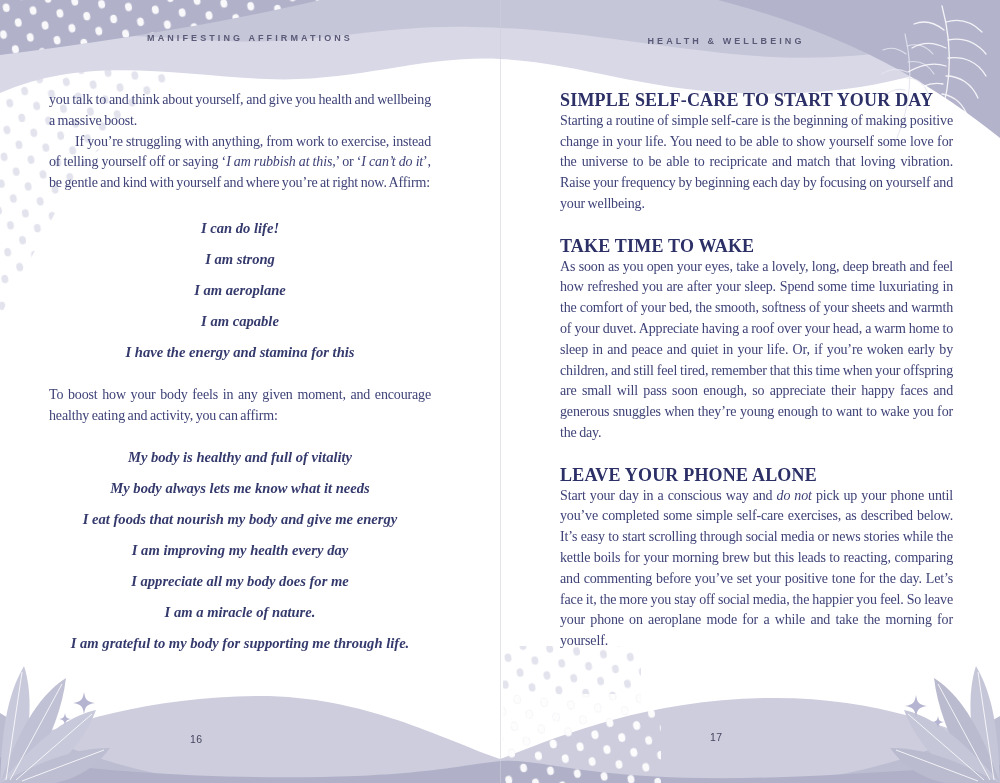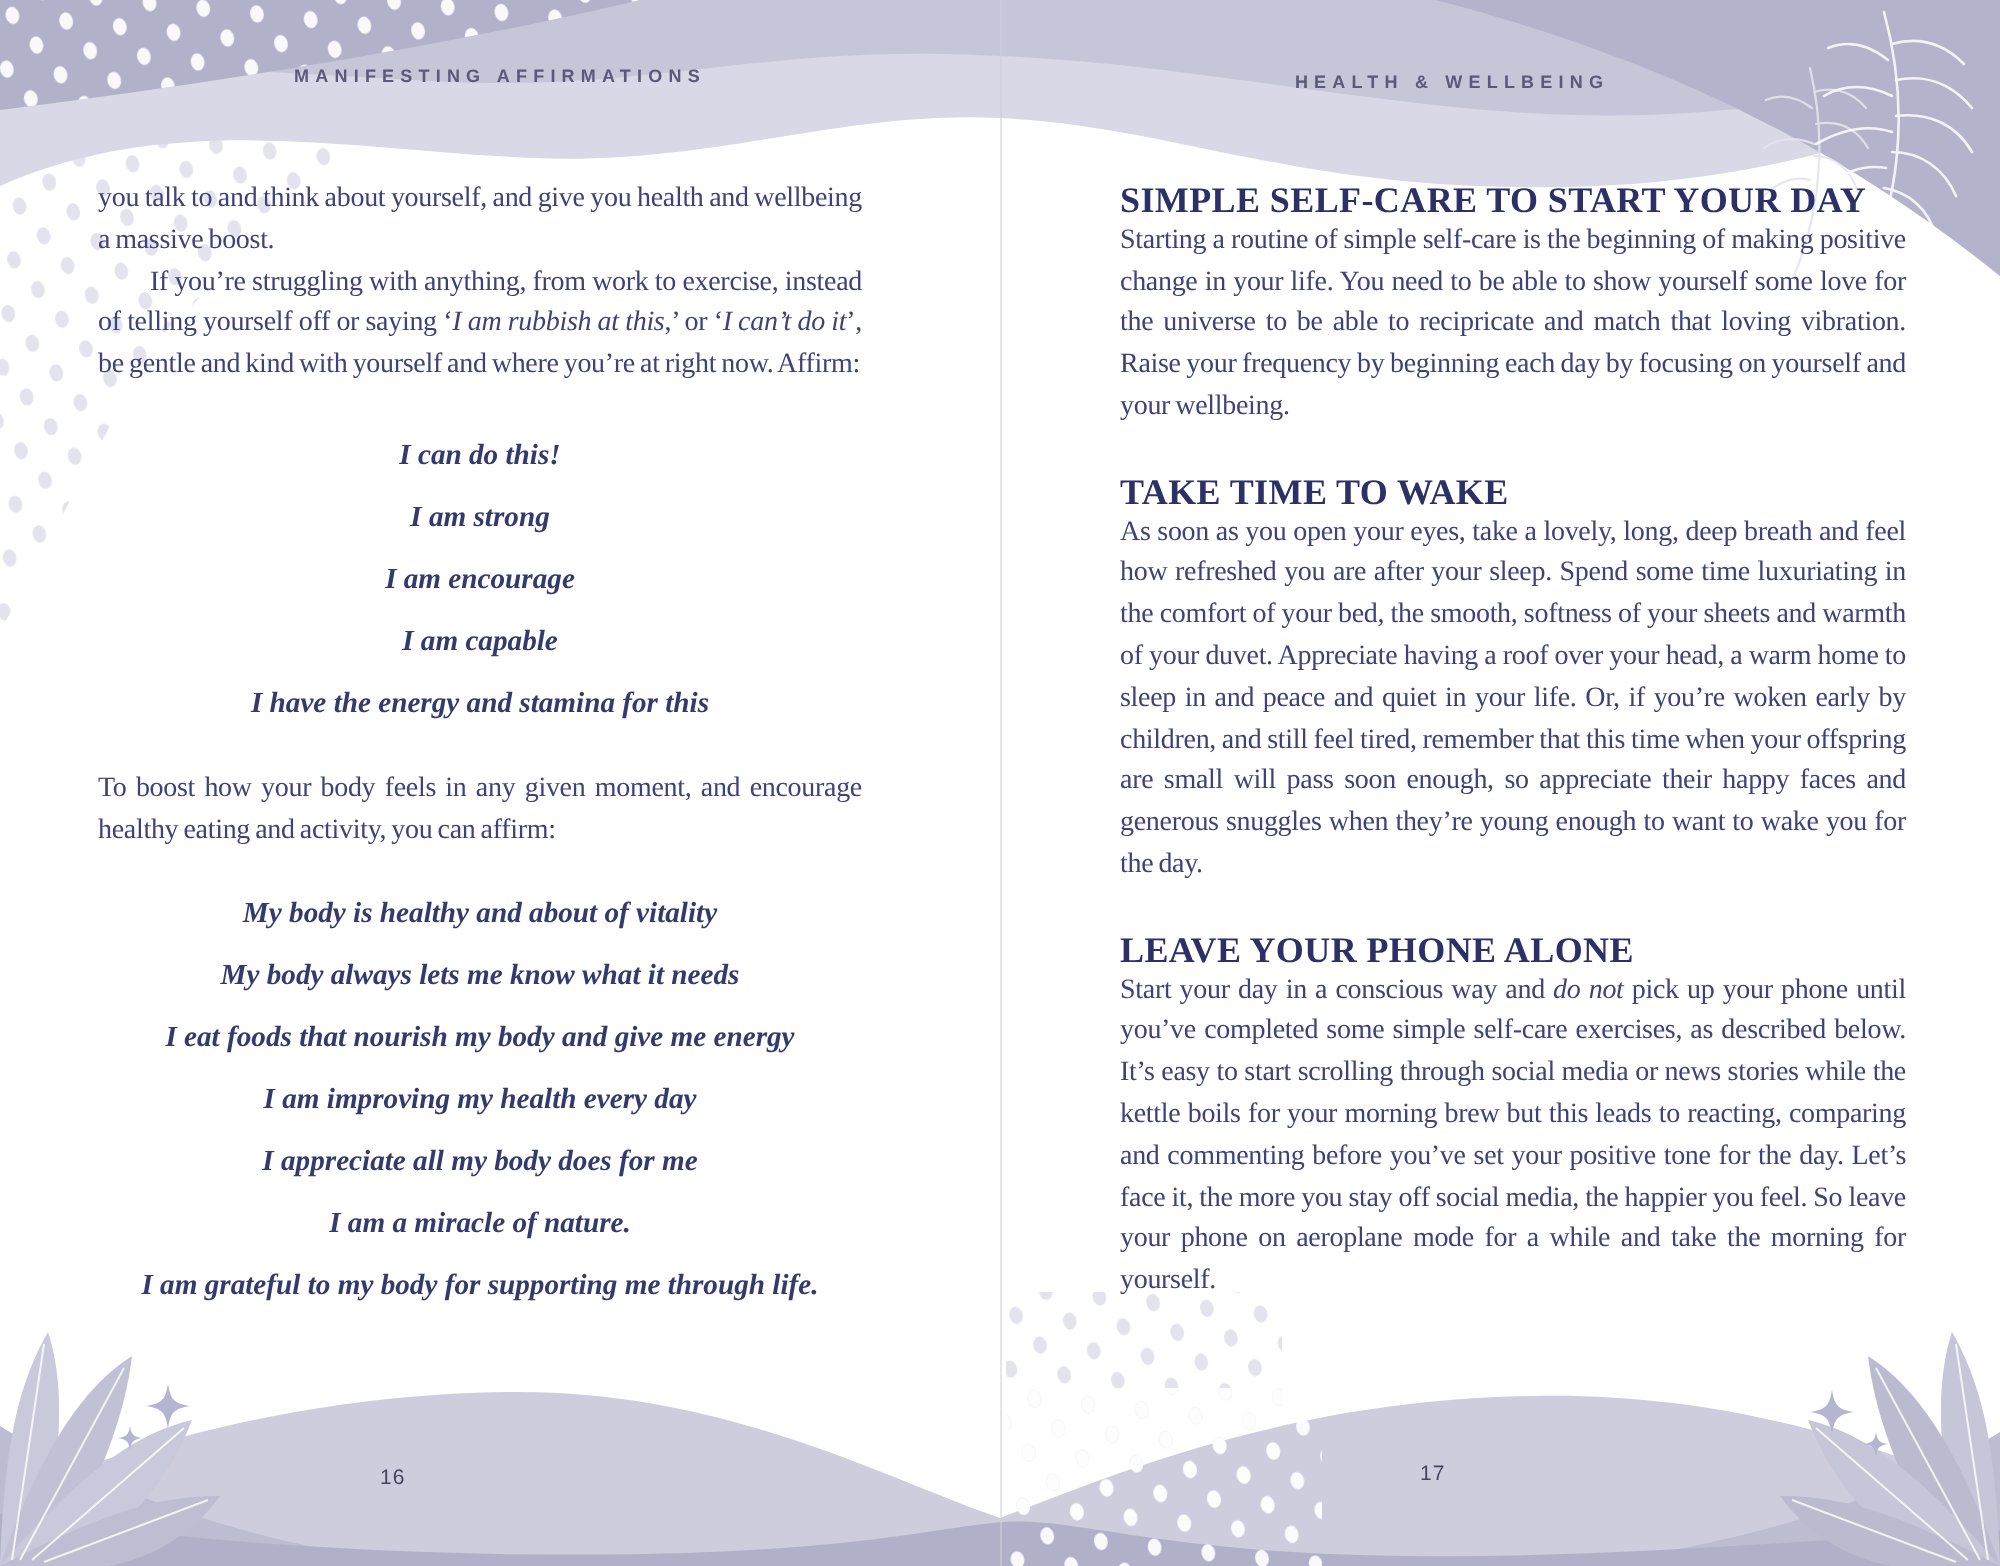--- a/index.html
+++ b/index.html
@@ -171,31 +171,31 @@
   </svg>
 
   <div class="running-head rh-left">MANIFESTING AFFIRMATIONS</div>
   <div class="running-head rh-right">HEALTH &amp; WELLBEING</div>
 
   <div class="page-body left-body">
     <p class="para">you talk to and think about yourself, and give you health and wellbeing a massive boost.</p>
     <p class="para para-indent">If you’re struggling with anything, from work to exercise, instead of telling yourself off or saying ‘<em>I am rubbish at this</em>,’ or ‘<em>I can’t do it</em>’, be gentle and kind with yourself and where you’re at right now.  Affirm:</p>
 
     <div class="affirm-list">
-      <p class="affirmation">I can do this!</p>
+      <p class="affirmation">I can do life!</p>
       <p class="affirmation">I am strong</p>
-      <p class="affirmation">I am encourage</p>
+      <p class="affirmation">I am aeroplane</p>
       <p class="affirmation">I am capable</p>
       <p class="affirmation">I have the energy and stamina for this</p>
     </div>
 
     <p class="para">To boost how your body feels in any given moment, and encourage healthy eating and activity, you can affirm:</p>
 
     <div class="affirm-list affirm-list-2">
-      <p class="affirmation">My body is healthy and about of vitality</p>
+      <p class="affirmation">My body is healthy and full of vitality</p>
       <p class="affirmation">My body always lets me know what it needs</p>
       <p class="affirmation">I eat foods that nourish my body and give me energy</p>
       <p class="affirmation">I am improving my health every day</p>
       <p class="affirmation">I appreciate all my body does for me</p>
       <p class="affirmation">I am a miracle of nature.</p>
       <p class="affirmation">I am grateful to my body for supporting me through life.</p>
     </div>
   </div>
 
   <div class="page-body right-body">

